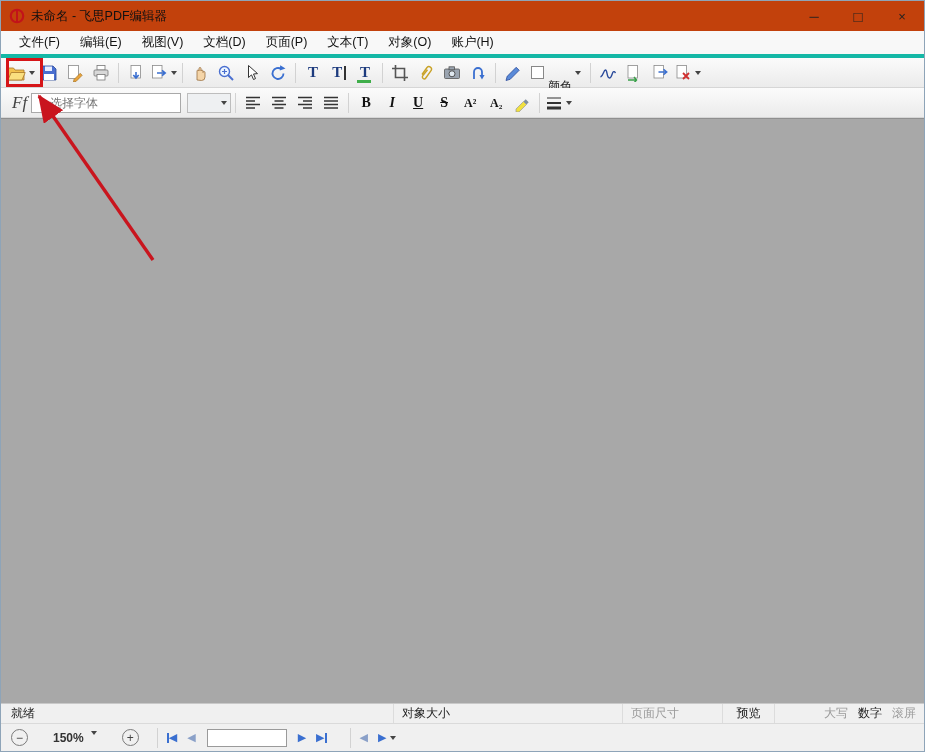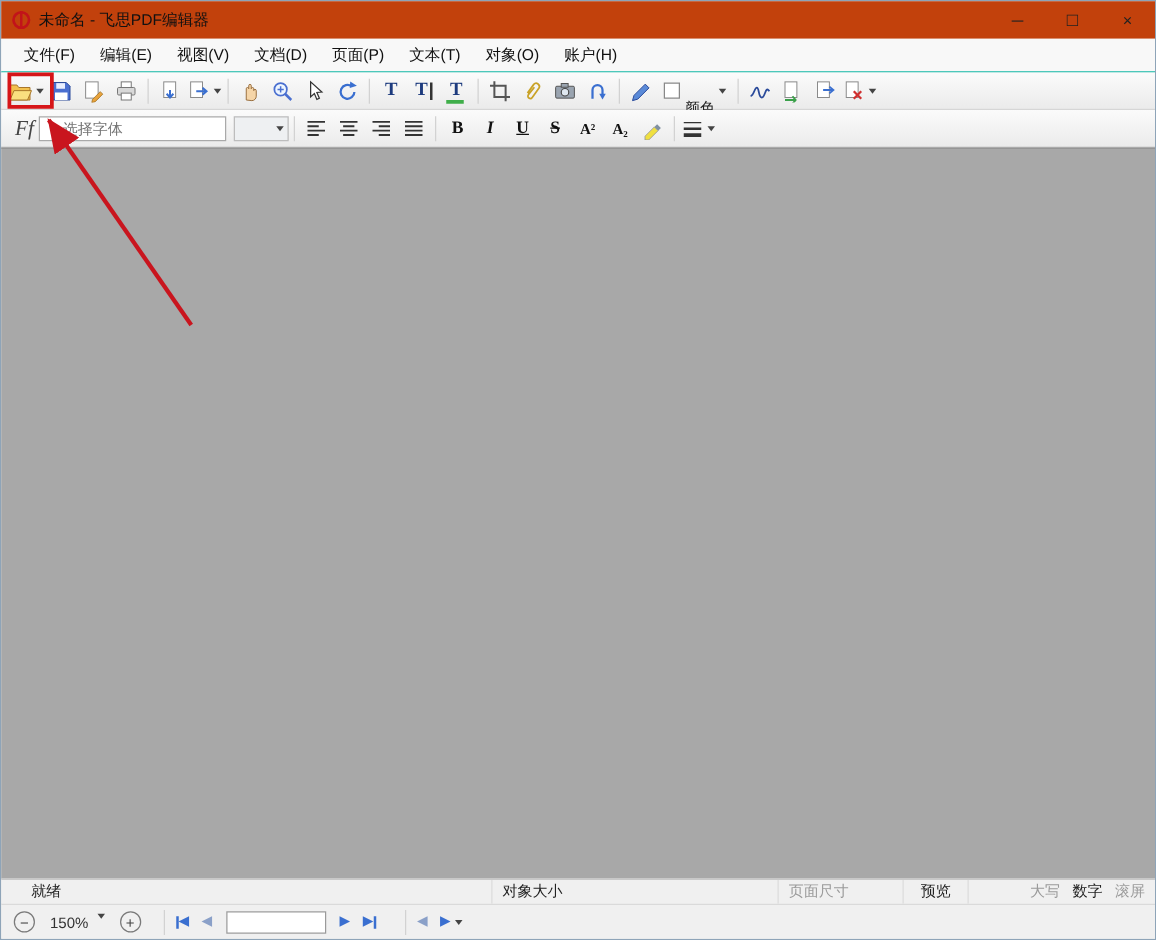--- a/index.html
+++ b/index.html
@@ -10,21 +10,21 @@
 
   
   .titlebar { height: 30px; background:#c2410c; display:flex; align-items:center; flex:0 0 auto; }
   .app-logo { width:16px; height:16px; margin:0 6px 0 8px; flex:0 0 auto; }
   .title-text { font-size:12.5px; color:#111; }
   .win-controls { margin-left:auto; display:flex; height:100%; }
   .win-btn { width:44px; height:100%; display:flex; align-items:center; justify-content:center; font-size:13px; color:#222; cursor:default; }
   .win-btn.max { font-size:15px; }
 
   
-  .menubar { height:27px; background:#f8f8f8; display:flex; align-items:center; padding-left:8px; border-bottom:1px solid #14b8a6; flex:0 0 auto; }
+  .menubar { height:27px; background:#f8f8f8; display:flex; align-items:center; padding-left:8px; border-bottom:4px solid #14b8a6; flex:0 0 auto; }
   .menu-item { padding:4px 10px; font-size:12.5px; color:#111; }
 
   
   .toolbar { height:30px; background:linear-gradient(#fbfbfb,#ebebeb); border-bottom:1px solid #d6d6d6; display:flex; align-items:center; padding-left:5px; flex:0 0 auto; }
   .tb-btn { height:24px; min-width:24px; display:flex; align-items:center; justify-content:center; border-radius:2px; margin:0 1px; }
   .tb-btn svg { display:block; }
   .sep { width:1px; height:20px; background:#d2d2d2; margin:0 4px; flex:0 0 auto; }
   .dd { width:0; height:0; border-left:3.5px solid transparent; border-right:3.5px solid transparent; border-top:4px solid #444; margin-left:3px; }
   .tletter { font-family:"Liberation Serif","DejaVu Serif",serif; font-weight:bold; font-size:15px; color:#1d3b7e; line-height:1; }
   .cursor-bar { width:1.5px; height:14px; background:#333; margin-left:2px; }
@@ -43,32 +43,32 @@
   .under { text-decoration:underline; }
   .strike { text-decoration:line-through; }
   .scriptl { font-size:12px; }
 
   
   .canvas { flex:1 1 auto; background:#a8a8a8; border-top:1px solid #8f8f8f; }
 
   
   .statusbar { height:20px; background:#f0f0f0; border-top:1px solid #c9c9c9; display:flex; align-items:center; font-size:12px; flex:0 0 auto; }
   .sb-seg { height:100%; display:flex; align-items:center; padding:0 8px; border-left:1px solid #dcdcdc; }
-  .sb-left { flex:1; border-left:none; padding-left:24px; }
+  .sb-left { flex:1; border-left:none; padding-left:10px; }
   .sb-objsize { width:190px; }
   .sb-pagesize { width:100px;margin-left:39px; }
   .sb-preview { width:52px; justify-content:center; }
   .sb-locks { width:150px; justify-content:flex-end; gap:10px; }
   .dim { color:#9a9a9a; }
   .darktxt { color:#222; }
 
   
   .bottombar { height:28px; background:#f0f0f0; border-top:1px solid #dadada; display:flex; align-items:center; padding-left:10px; flex:0 0 auto; color:#444; }
   .zoom-circle { width:17px; height:17px; border:1.5px solid #7a7a7a; border-radius:50%; display:flex; align-items:center; justify-content:center; font-size:12px; color:#444; line-height:1; }
-  .zoom-combo { display:flex; align-items:flex-start; margin:0 12px; gap:4px; }
+  .zoom-combo { display:flex; align-items:flex-start; margin:0 25px; gap:4px;font-weight:bold; }
   .zoom-combo .zl { font-size:12px; color:#333; }
   .nav-btn { display:flex; align-items:center; margin:0 5px; color:#3a6fd0; font-size:11px; line-height:1; }
   .nav-btn.muted { color:#8aa0c8; }
   .vbar { width:2px; height:10px; background:currentColor; }
   .page-input { width:80px; height:18px; border:1px solid #9a9a9a; background:#fff; margin:0 6px; outline:none; }
   .gap { width:14px; }
 
   
   .red-box { position:absolute; left:5px; top:57px; width:37px; height:29px; border:3px solid #d61518; z-index:60; pointer-events:none; }
   .annotation-svg { position:absolute; left:0; top:0; width:925px; height:752px; z-index:55; pointer-events:none; }

